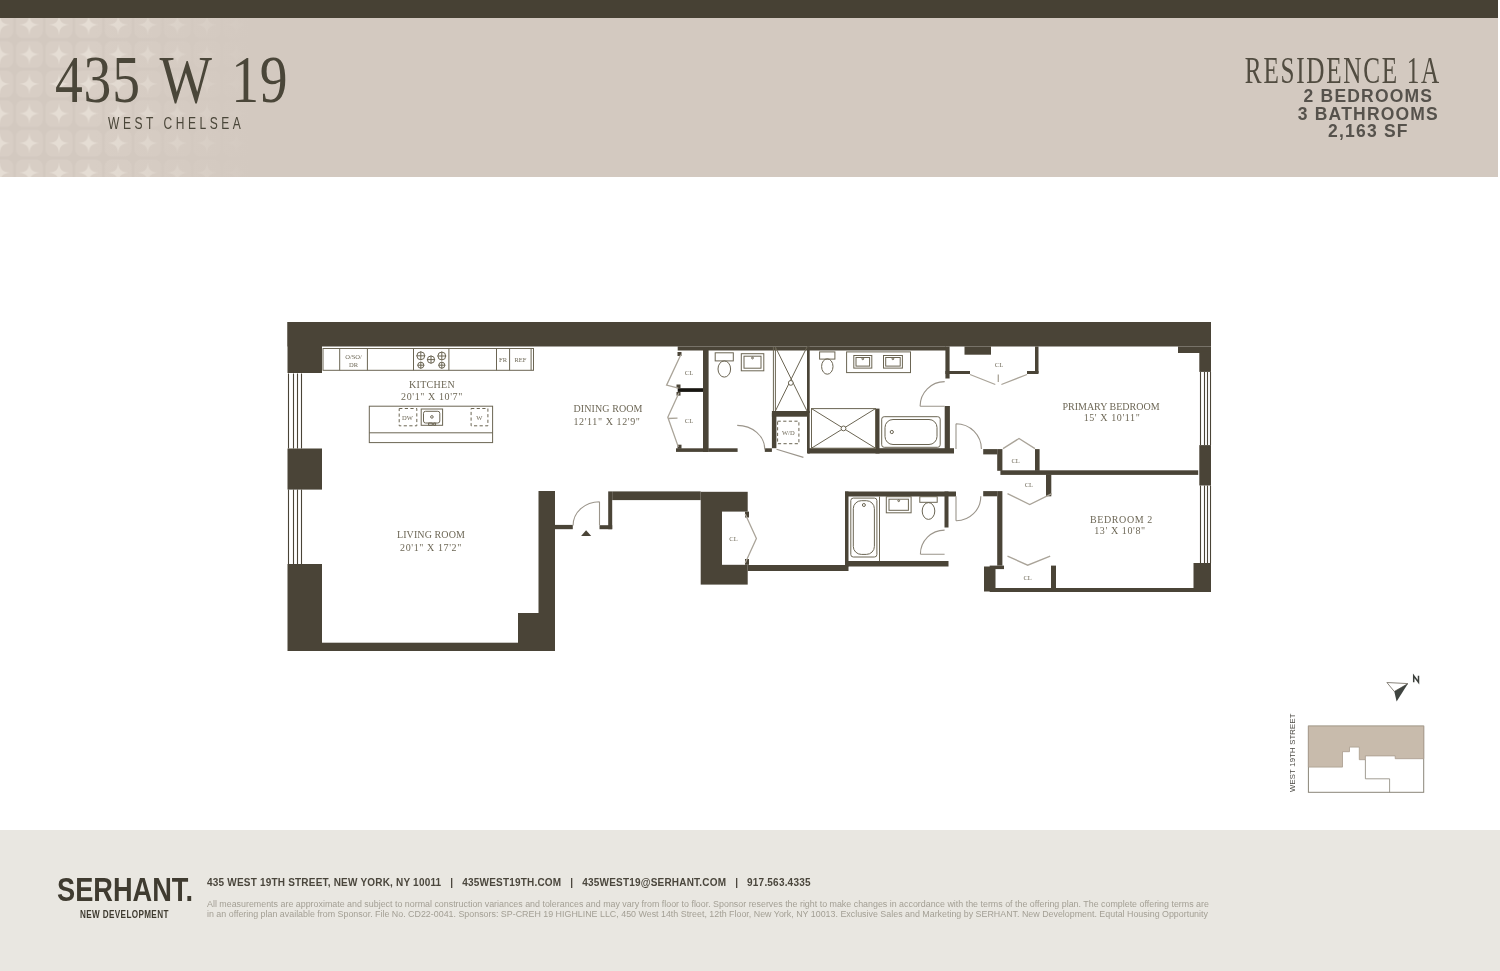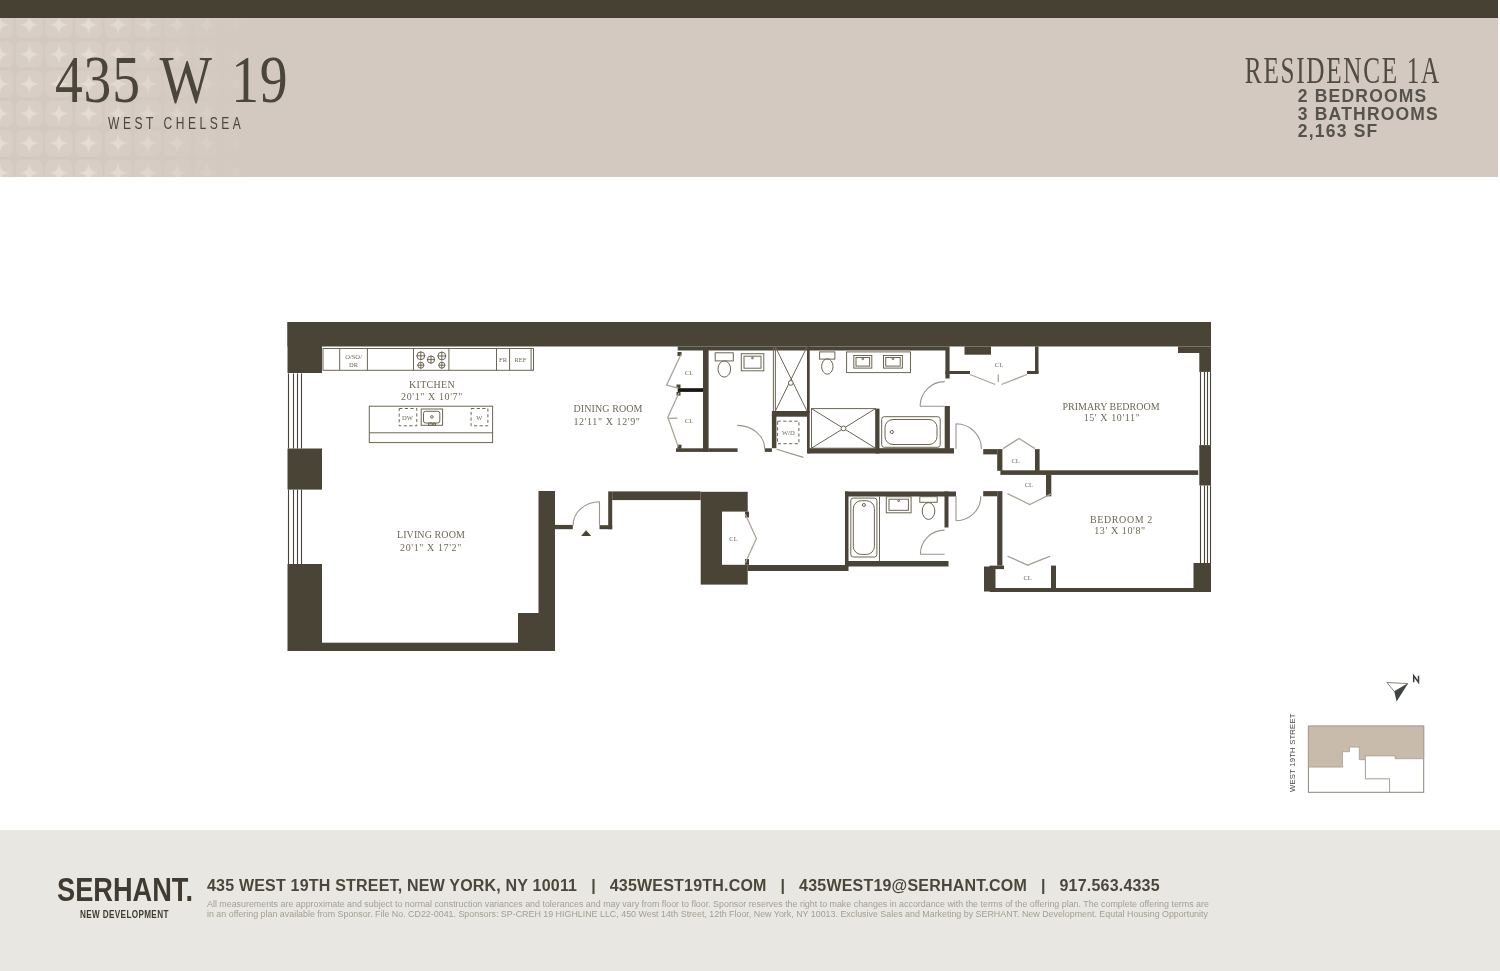--- a/index.html
+++ b/index.html
@@ -30,21 +30,21 @@
   <rect x="0" y="0" width="420" height="159" fill="url(#stars)"></rect>
   <rect x="0" y="0" width="420" height="159" fill="url(#fade)"></rect>
 </svg>
 
 <div class="abs" style="left:55px;top:45px;width:500px;white-space:nowrap;font-family:'Liberation Serif',serif;font-weight:400;font-size:68px;line-height:68px;color:#4a4639;letter-spacing:1px;word-spacing:6px;transform:scaleX(0.817);transform-origin:left top;">435 W 19</div>
 
 <div class="abs" style="left:108px;top:113.5px;white-space:nowrap;font-size:17px;color:#4a4639;letter-spacing:5px;transform:scaleX(0.707);transform-origin:left top;">WEST CHELSEA</div>
 
 <div class="abs" style="right:59px;top:51.5px;white-space:nowrap;font-family:'Liberation Serif',serif;font-size:37px;line-height:37px;color:#514c40;letter-spacing:2.5px;transform:scaleX(0.681);transform-origin:right top;">RESIDENCE 1A</div>
 
-<div class="abs" style="right:61px;top:88px;font-size:17.5px;line-height:17.5px;font-weight:bold;color:#56524c;letter-spacing:1.2px;text-align:left;">2 BEDROOMS<br>3 BATHROOMS<br>2,163 SF</div>
+<div class="abs" style="right:61px;top:88px;font-size:17.5px;line-height:17.5px;font-weight:bold;color:#56524c;letter-spacing:1.2px;text-align:center;">2 BEDROOMS<br>3 BATHROOMS<br>2,163 SF</div>
 
 <svg id="plan" class="abs" style="left:0;top:0;" width="1500" height="971" viewBox="0 0 1500 971" fill="none">
 <g fill="#4a4437" stroke="none">
 
   <rect x="287.5" y="322" width="923.5" height="24.5"></rect>
 
   <rect x="1178" y="346.5" width="33" height="6.5"></rect>
 
   <rect x="677.7" y="346.5" width="268.3" height="4"></rect>
 
@@ -341,15 +341,15 @@
   <polyline points="95.4,54.7 95.4,73.8 119.6,73.8 119.6,87.3" fill="none" stroke="#8a8578" stroke-width="0.8"></polyline>
   <text x="25" y="87" font-size="7.7" fill="#4c4a44" letter-spacing="0.2px" transform="rotate(-90 25 87)" font-family="Liberation Sans">WEST 19TH STREET</text>
 </svg>
 
 <div class="abs" style="left:0;top:830px;width:1500px;height:141px;background:#e9e7e1;"></div>
 
 <div class="abs" style="left:57px;top:872px;font-size:34px;line-height:34px;font-weight:bold;color:#3f3b30;letter-spacing:0px;transform:scaleX(0.80);transform-origin:left top;">SERHANT.</div>
 
 <div class="abs" style="left:80px;top:908px;white-space:nowrap;font-size:11px;font-weight:bold;color:#3f3b30;letter-spacing:0.5px;transform:scaleX(0.74);transform-origin:left top;">NEW DEVELOPMENT</div>
 
-<div class="abs" style="left:207px;top:876.5px;white-space:nowrap;font-size:16px;font-weight:bold;color:#4a463c;letter-spacing:0.2px;">435 WEST 19TH STREET, NEW YORK, NY 10011&nbsp;&nbsp; | &nbsp;&nbsp;435WEST19TH.COM&nbsp;&nbsp; | &nbsp;&nbsp;435WEST19@SERHANT.COM&nbsp;&nbsp; | &nbsp;&nbsp;917.563.4335</div>
+<div class="abs" style="left:207px;top:876.5px;white-space:nowrap;font-size:10px;font-weight:bold;color:#4a463c;letter-spacing:0.2px;">435 WEST 19TH STREET, NEW YORK, NY 10011&nbsp;&nbsp; | &nbsp;&nbsp;435WEST19TH.COM&nbsp;&nbsp; | &nbsp;&nbsp;435WEST19@SERHANT.COM&nbsp;&nbsp; | &nbsp;&nbsp;917.563.4335</div>
 
 <div class="abs" style="left:207px;top:898.5px;white-space:nowrap;font-size:8.9px;line-height:10.6px;color:#a39f94;">All measurements are approximate and subject to normal construction variances and tolerances and may vary from floor to floor. Sponsor reserves the right to make changes in accordance with the terms of the offering plan. The complete offering terms are<br>in an offering plan available from Sponsor. File No. CD22-0041. Sponsors: SP-CREH 19 HIGHLINE LLC, 450 West 14th Street, 12th Floor, New York, NY 10013. Exclusive Sales and Marketing by SERHANT. New Development. Equtal Housing Opportunity</div>
 
 </body></html>

